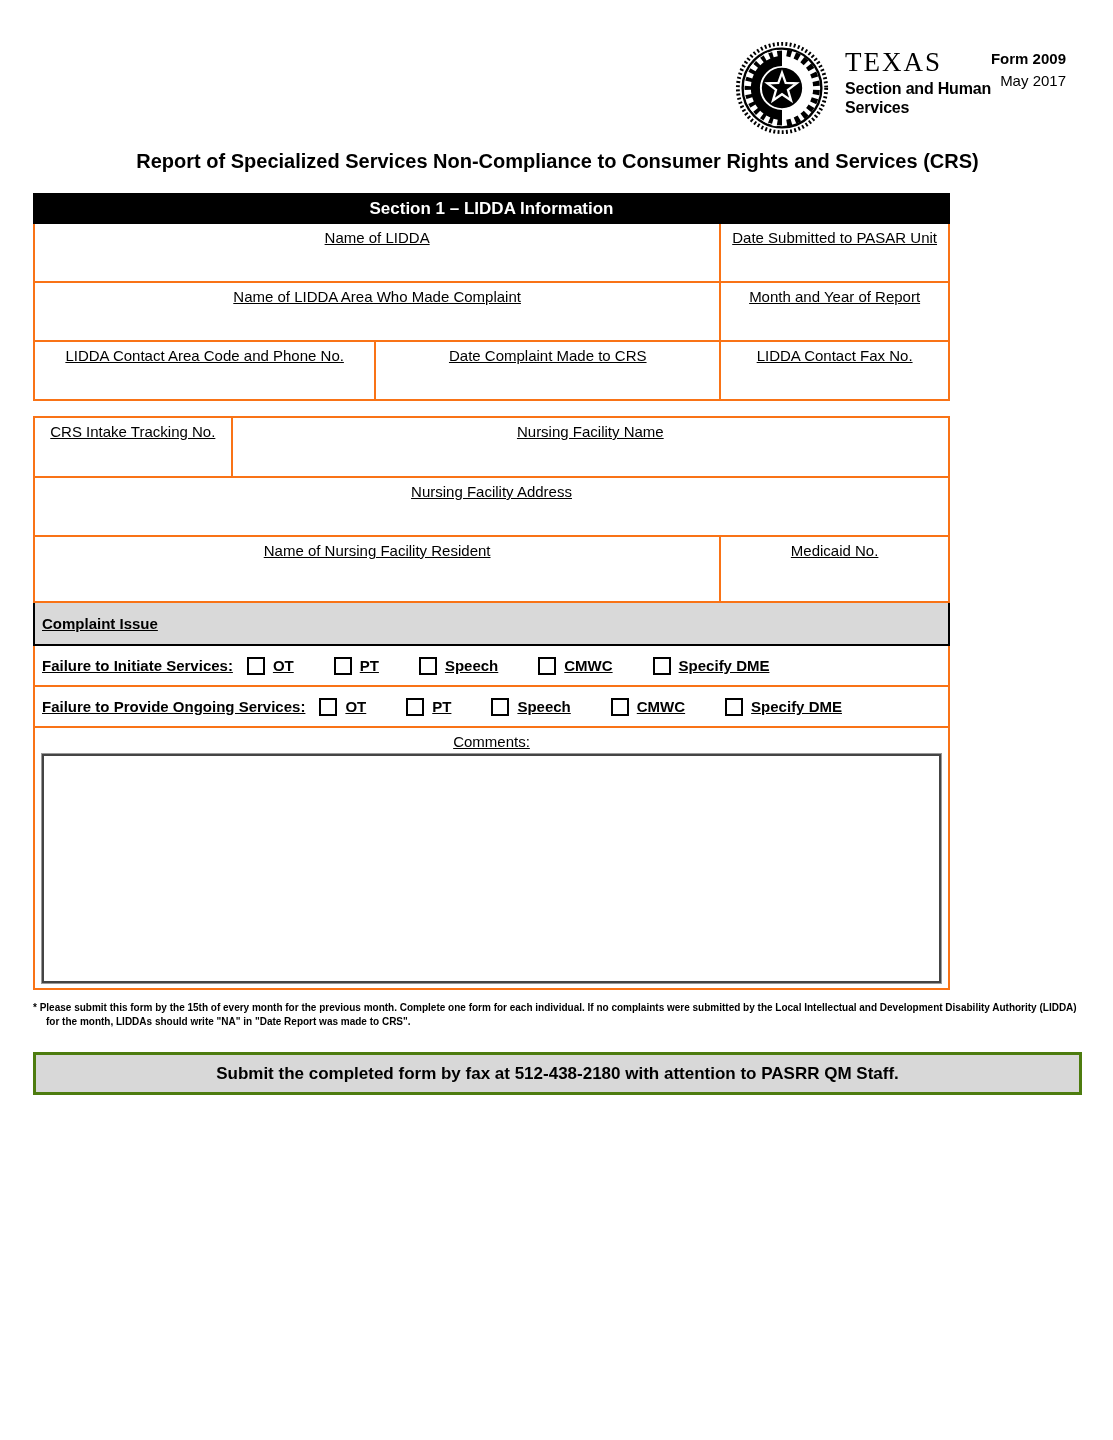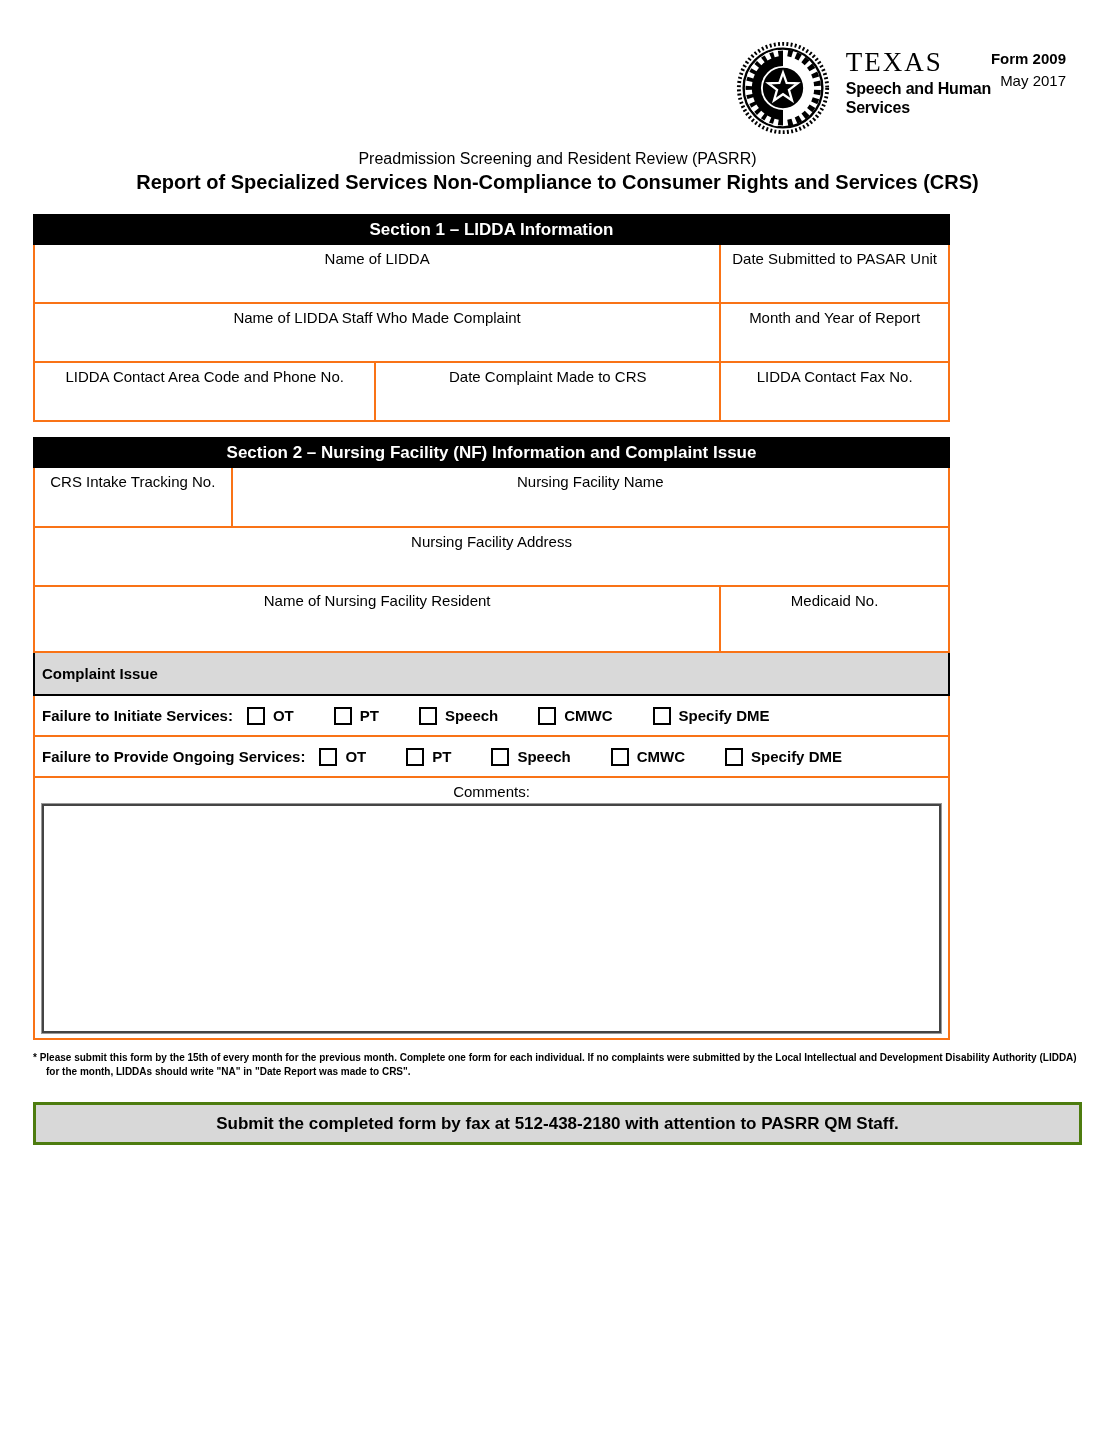--- a/index.html
+++ b/index.html
@@ -19,21 +19,21 @@
     line-height: 1; font-weight: 500;
   }
   .brand-hhs { font-size: 16px; font-weight: bold; line-height: 1.18; margin-top: 4px; letter-spacing: -0.2px; }
   .form-meta { text-align: right; font-size: 15px; line-height: 1.45; padding-top: 8px; padding-right: 16px; }
   .form-number { font-weight: bold; }
   
   .title-block { text-align: center; margin-top: 12px; }
   .subtitle { font-size: 16px; }
   .main-title { font-size: 20px; font-weight: bold; margin-top: 3px; }
   
-  table.form { width: 917px; border-collapse: collapse; table-layout: fixed; }
+  table.form { width: 917px; border-collapse: collapse; table-layout: fixed; text-decoration: underline; }
   table.sec1 { margin-top: 20px; }
   table.sec2 { margin-top: 15px; }
   .section-header {
     background: #000; color: #fff; font-size: 17px; font-weight: bold;
     text-align: center; height: 29px; padding: 3px 6px; border: 2px solid #000;
   }
   td.cell {
     border: 2px solid #f97316; vertical-align: top; padding: 5px 7px;
     font-size: 15px; background: #fff; text-align: center;
   }
@@ -78,33 +78,32 @@
         <circle cx="50" cy="50" r="41" fill="#fff" stroke="#000" stroke-width="2.5"></circle>
         <path d="M50,11 A39,39 0 0,0 50,89 Z" fill="#000"></path>
         <path d="M45,86.5 A37,37 0 0 1 45,13.5" fill="none" stroke="#fff" stroke-width="7" stroke-dasharray="5 4"></path>
         <path d="M55,86.5 A37,37 0 0 0 55,13.5" fill="none" stroke="#000" stroke-width="7" stroke-dasharray="5 4"></path>
         <circle cx="50" cy="50" r="22" fill="#000" stroke="#fff" stroke-width="2"></circle>
         <path transform="translate(50,50)" d="M0,-16 L3.8,-5.3 L15.2,-4.9 L6.2,2 L9.4,12.9 L0,6.5 L-9.4,12.9 L-6.2,2 L-15.2,-4.9 L-3.8,-5.3 Z" fill="#000" stroke="#fff" stroke-width="2.4"></path>
       </svg>
       <div class="brand-text">
         <div class="brand-texas">TEXAS</div>
         <div class="brand-hhs">
-          <span>Speech and Human</span><br>
+          <span>Section and Human</span><br>
           <span>Services</span>
         </div>
       </div>
     </div>
     <div class="form-meta">
       <div class="form-number">Form 2009</div>
       <div class="form-date">May 2017</div>
     </div>
   </div>
 
   <div class="title-block">
-    <div class="subtitle">Preadmission Screening and Resident Review (PASRR)</div>
     <div class="main-title">Report of Specialized Services Non-Compliance to Consumer Rights and Services (CRS)</div>
   </div>
 
   <table class="form sec1">
     <colgroup>
         <col style="width:37.3%">
         <col style="width:37.7%">
         <col style="width:25%">
       </colgroup>
     <tbody>
@@ -114,21 +113,21 @@
     <tr class="r-tall">
       <td class="cell" colspan="2">
         <span>Name of LIDDA</span>
       </td>
       <td class="cell">
         <span>Date Submitted to PASAR Unit</span>
       </td>
     </tr>
     <tr class="r-tall">
       <td class="cell" colspan="2">
-        <span>Name of LIDDA Staff Who Made Complaint</span>
+        <span>Name of LIDDA Area Who Made Complaint</span>
       </td>
       <td class="cell">
         <span>Month and Year of Report</span>
       </td>
     </tr>
     <tr class="r-tall">
       <td class="cell">
         <span>LIDDA Contact Area Code and Phone No.</span>
       </td>
       <td class="cell">
@@ -141,23 +140,20 @@
   </tbody>
     </table>
 
   <table class="form sec2">
     <colgroup>
         <col style="width:21.6%">
         <col style="width:53.4%">
         <col style="width:25%">
       </colgroup>
     <tbody>
-        <tr>
-      <td colspan="3" class="section-header">Section 2 – Nursing Facility (NF) Information and Complaint Issue</td>
-    </tr>
     <tr class="r-tall2">
       <td class="cell">
         <span>CRS Intake Tracking No.</span>
       </td>
       <td class="cell" colspan="2">
         <span>Nursing Facility Name</span>
       </td>
     </tr>
     <tr class="r-tall">
       <td class="cell" colspan="3">

